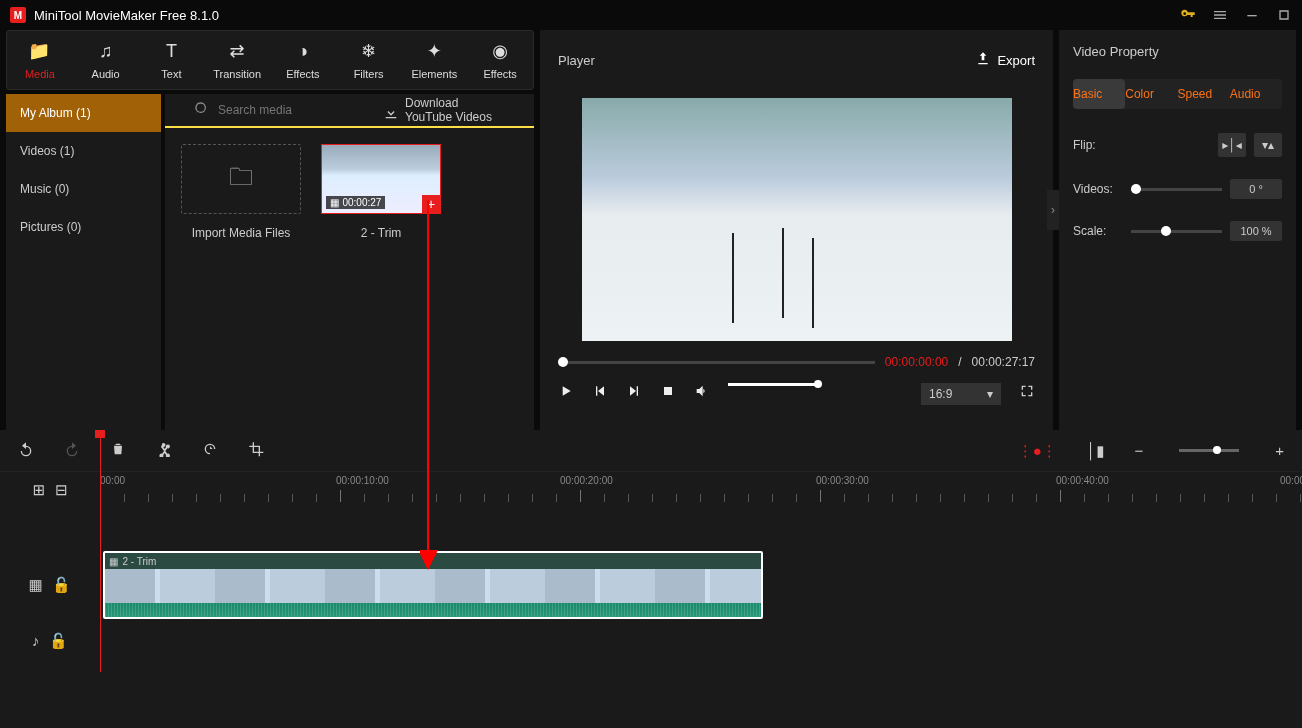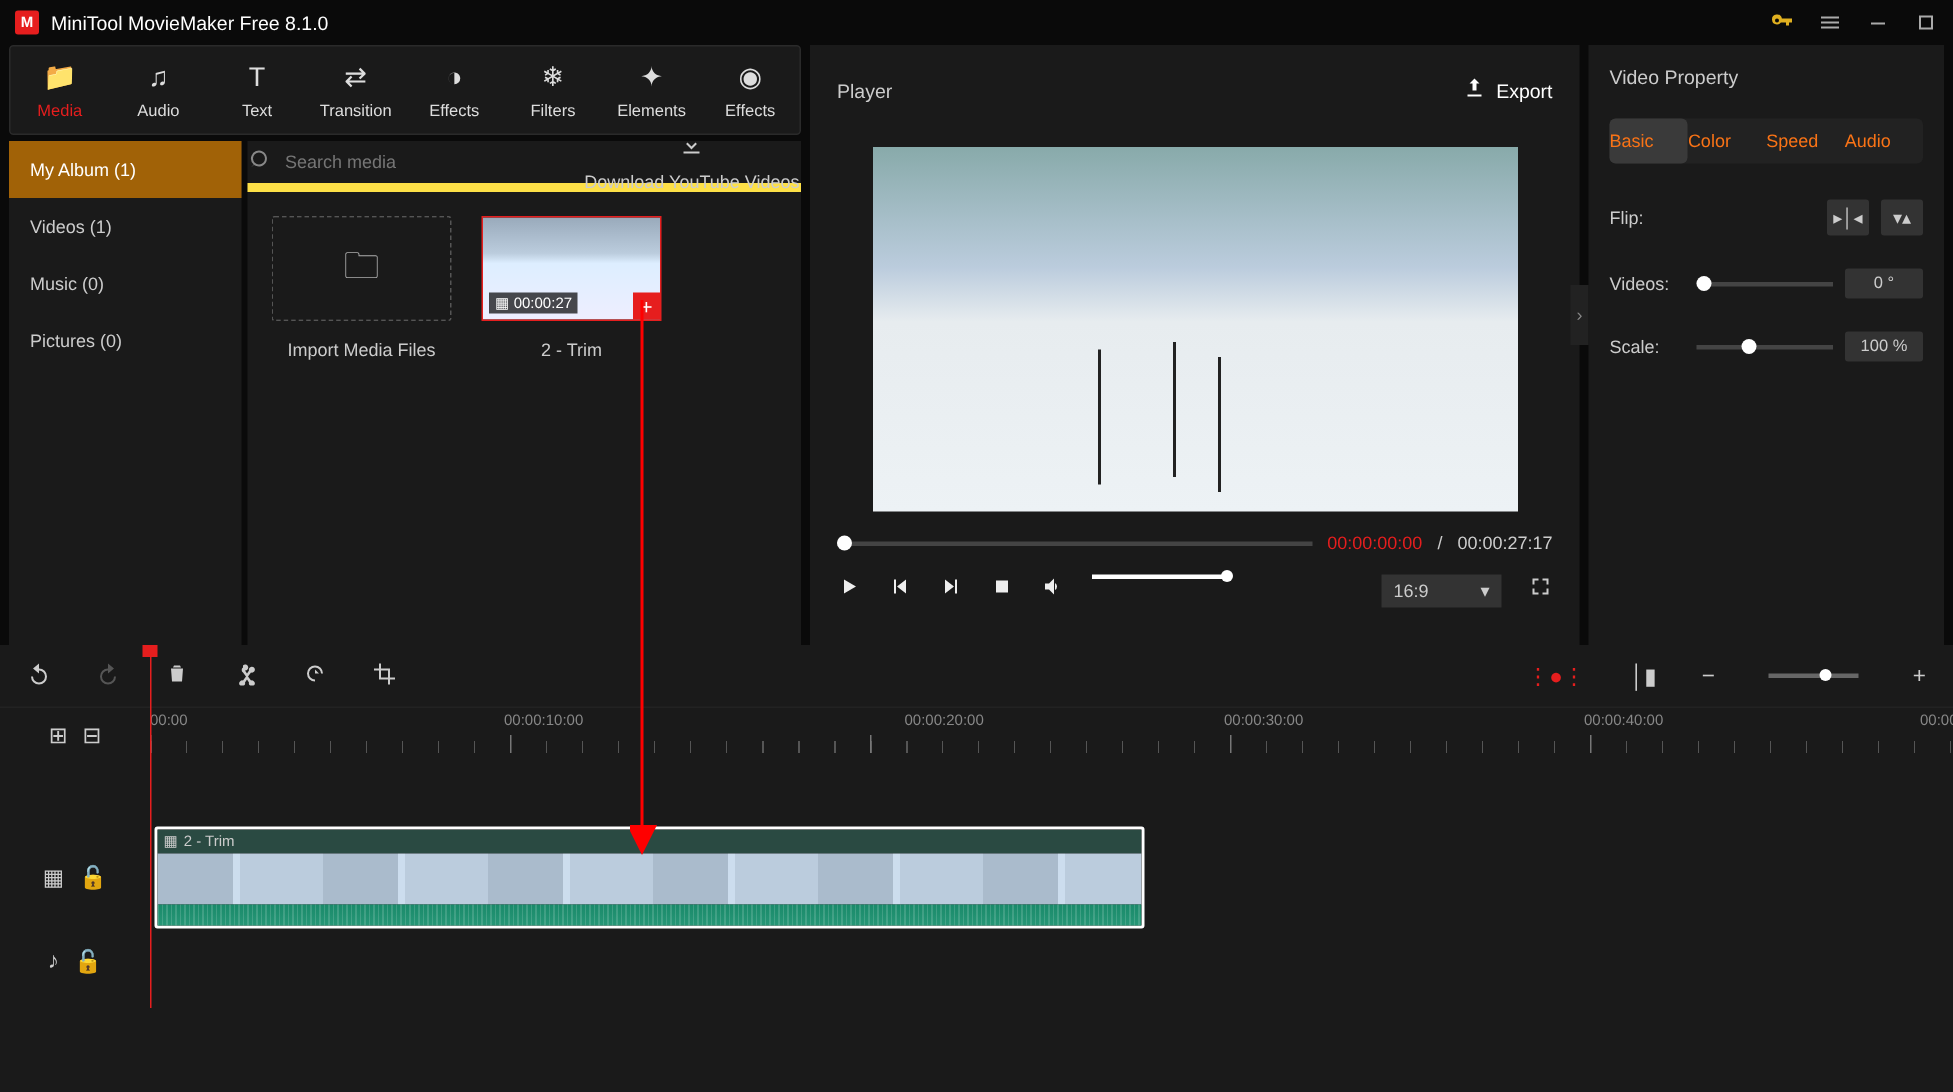--- a/index.html
+++ b/index.html
@@ -17,24 +17,24 @@
 .top-tab { flex:1; display:flex; flex-direction:column; align-items:center; justify-content:center; gap:6px; cursor:pointer; height:100%; color:#ddd; font-size:11px; }
 .top-tab.active { color:#e61e1e; }
 .top-tab .ticon { font-size:18px; }
 
 .media-row { display:flex; gap:4px; flex:1; }
 .album-sidebar { width:155px; background:#1a1a1a; display:flex; flex-direction:column; }
 .album-item { padding:12px 14px; cursor:pointer; font-size:12px; color:#ccc; }
 .album-item.active { background:#a16207; color:#fff; }
 
 .media-content { flex:1; background:#1a1a1a; display:flex; flex-direction:column; }
-.media-header { height:34px; display:flex; align-items:center; padding:0 1px; border-bottom:6px solid #fde047; gap:10px; }
+.media-header { height:34px; display:flex; align-items:center; padding:0 29px; border-bottom:2px solid #fde047; gap:10px; }
 .search-box { flex:1; display:flex; align-items:center; gap:8px; color:#888; }
 .search-box input { background:transparent; border:none; color:#ccc; font-size:12px; outline:none; flex:1; }
-.dl-link { display:flex; align-items:center; gap:6px; color:#ccc; cursor:pointer; font-size:12px;flex-direction:column; }
+.dl-link { display:flex; align-items:flex-end; gap:6px; color:#ccc; cursor:pointer; font-size:12px; }
 .media-grid { display:flex; gap:20px; padding:16px; }
 .import-tile { width:120px; display:flex; flex-direction:column; align-items:center; gap:12px; }
 .import-box { width:120px; height:70px; border:1px dashed #555; border-radius:2px; display:flex; align-items:center; justify-content:center; font-size:24px; color:#aaa; cursor:pointer; }
 .import-label { font-size:12px; color:#ccc; }
 .clip-tile { width:120px; display:flex; flex-direction:column; align-items:center; gap:12px; }
 .clip-thumb { width:120px; height:70px; border:1px solid #e61e1e; background:linear-gradient(#9ab 0%,#bcd 35%,#def 45%,#eef 100%); position:relative; cursor:pointer; }
 .clip-dur { position:absolute; left:4px; bottom:4px; background:rgba(0,0,0,.7); color:#fff; font-size:10px; padding:1px 4px; display:flex; align-items:center; gap:3px; }
 .clip-add { position:absolute; right:0; bottom:0; width:18px; height:18px; background:#e61e1e; color:#fff; display:flex; align-items:center; justify-content:center; font-size:14px; cursor:pointer; }
 .clip-label { font-size:12px; color:#ccc; }
 
@@ -324,21 +324,21 @@
   <div class="playhead"></div>
 
   <div class="ruler-row">
     <div class="track-head">
       <span class="tl-btn">⊞</span>
       <span class="tl-btn">⊟</span>
     </div>
     <div class="ruler">
       <span class="ruler-lbl" style="left:0">00:00</span>
       <span class="ruler-lbl" style="left:236px">00:00:10:00</span>
-      <span class="ruler-lbl" style="left:503px">00:00:20:00</span>
+      <span class="ruler-lbl" style="left:460px">00:00:20:00</span>
       <span class="ruler-lbl" style="left:716px">00:00:30:00</span>
       <span class="ruler-lbl" style="left:956px">00:00:40:00</span>
       <span class="ruler-lbl" style="left:1180px">00:00:5</span>
       <div class="ticks"></div>
       <div class="tick-major" style="left:0"></div>
         <div class="tick-major" style="left:240px"></div>
         <div class="tick-major" style="left:480px"></div>
         <div class="tick-major" style="left:720px"></div>
         <div class="tick-major" style="left:960px"></div>
     </div>

